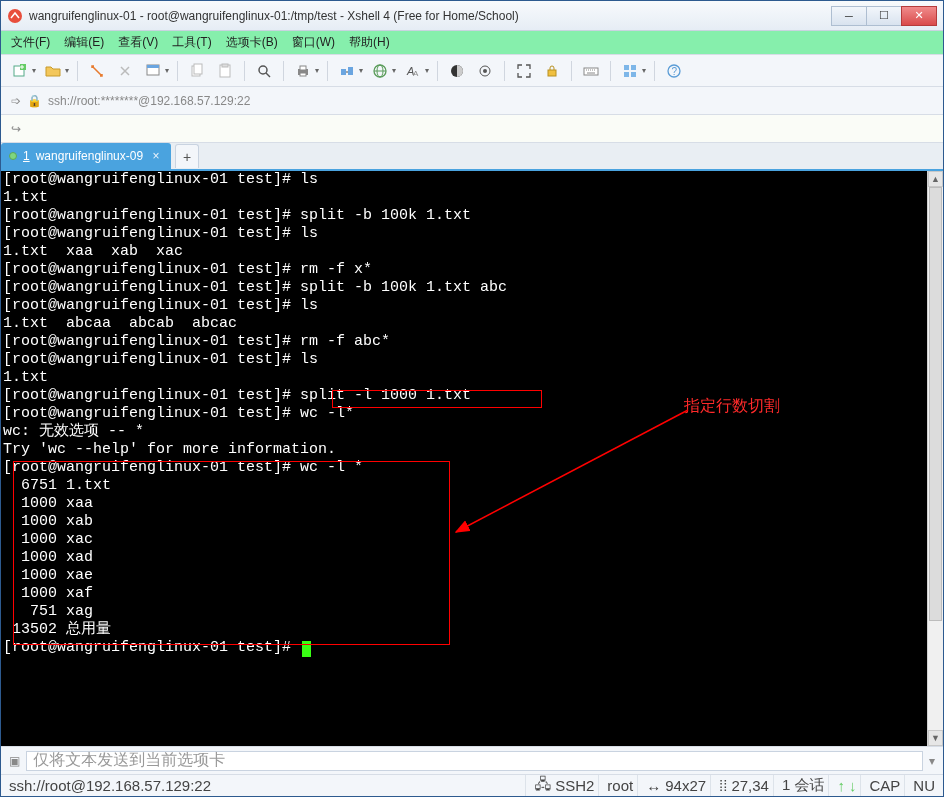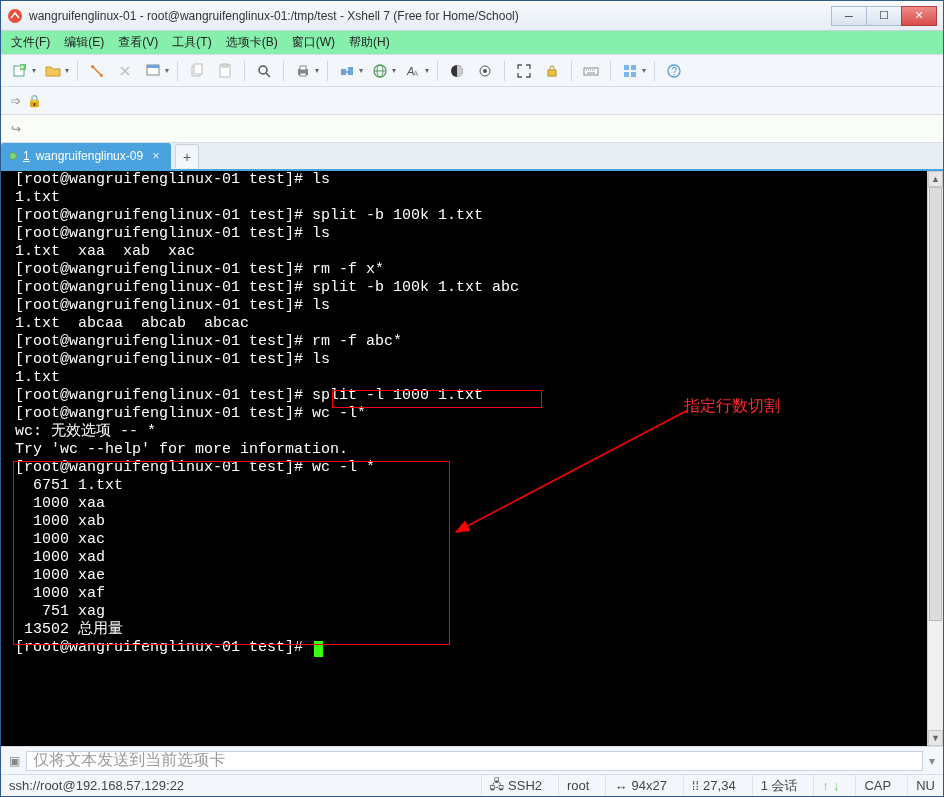--- a/index.html
+++ b/index.html
@@ -136,21 +136,20 @@
     overflow:hidden;
   }
   .term {
     position:absolute;
     left: 2px; top: 0;
     font-family: "NSimSun","SimSun","Consolas","Courier New",monospace;
     font-size: 15px;
     line-height: 18px;
     color:#fff;
     white-space: pre;
-    margin-left: 12px;
   }
   .term .line { height:18px; }
   .cursor {
     display:inline-block;width:9px;height:16px;background:#39ff14;vertical-align:bottom;margin-left:2px;
   }
   
   .redbox {
     position:absolute;
     border:1px solid #ff0000;
     pointer-events:none;
@@ -189,39 +188,39 @@
     padding: 0 6px; color:#999; font-size:16px;
     display:flex;align-items:center;
   }
   
   .statusbar {
     height: 22px;
     background:#f3f6fa;
     border-top:1px solid #d7dde6;
     display:flex;align-items:center;
     padding: 0 8px;
-    gap:16px;
-    font-size:13px;
+    gap:4px;
+    font-size:15px;
     color:#444;
   }
   .statusbar .grow{flex:1;}
   .statusbar .cell {display:flex;align-items:center;gap:4px;border-left:1px solid #dde3ea;padding-left:8px;height:100%;}
   .statusbar .cell:first-child{border-left:none;padding-left:0;}
 </style>
 </head>
 <body>
 
 <div class="titlebar">
   <span class="app-icon">
     <svg viewBox="0 0 16 16">
         <circle cx="8" cy="8" r="7" fill="#e84e3c"></circle>
         <path d="M4 10 L8 5 L12 10" stroke="#fff" stroke-width="1.5" fill="none"></path>
       </svg>
   </span>
-  <span class="title-text">wangruifenglinux-01 - root@wangruifenglinux-01:/tmp/test - Xshell 7 (Free for Home/School)</span>
+  <span class="title-text">wangruifenglinux-01 - root@wangruifenglinux-01:/tmp/test - Xshell 4 (Free for Home/School)</span>
   <div class="win-btns">
     <div class="win-btn">─</div>
     <div class="win-btn">☐</div>
     <div class="win-btn close">✕</div>
   </div>
 </div>
 
 <div class="menubar">
   <span class="menu-item">文件(F)</span>
   <span class="menu-item">编辑(E)</span>
@@ -381,20 +380,21 @@
       <svg viewBox="0 0 16 16">
         <circle cx="8" cy="8" r="6" fill="none" stroke="#5a9cd6" stroke-width="1.3"></circle>
         <text x="5.5" y="12" font-size="10" fill="#5a9cd6">?</text>
       </svg>
     </span>
 </div>
 
 <div class="addrbar">
   <span>➩</span>
   <span class="lock">🔒</span>
+  <span class="addr-text">ssh://root:********@192.168.57.129:22</span>
 </div>
 
 <div class="infobar">
   <span>↪</span>
 </div>
 
 <div class="tabbar">
   <div class="tab">
     <span class="dot"></span>
     <span class="tabnum">1</span>

